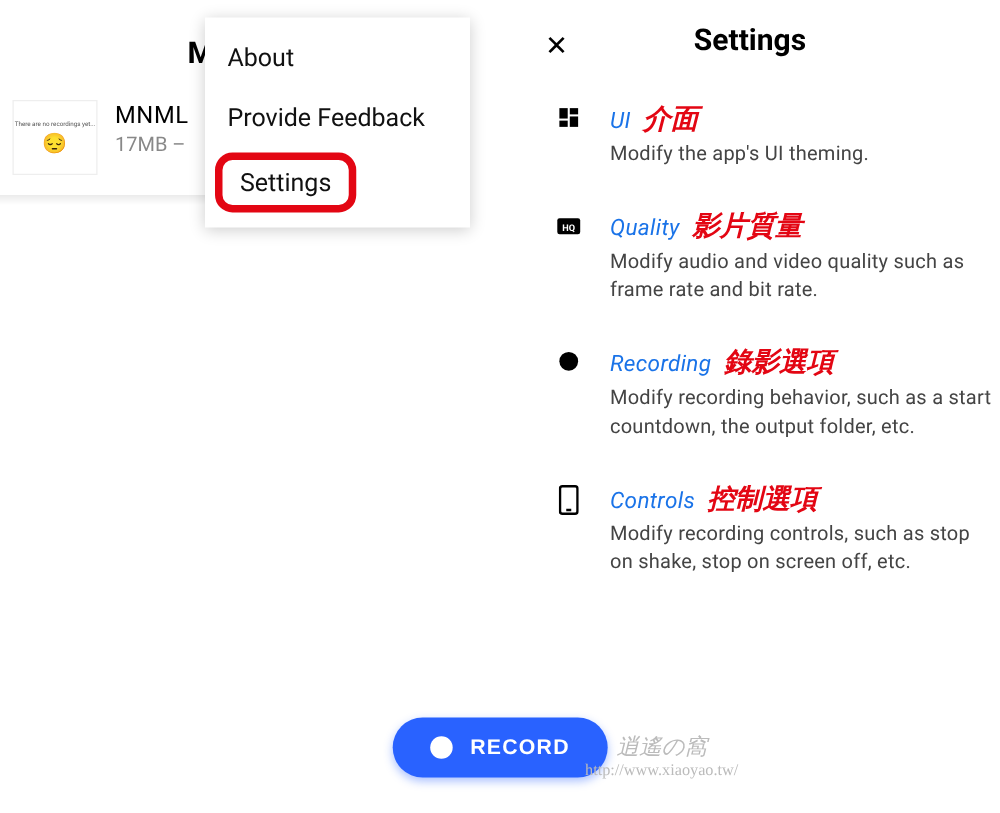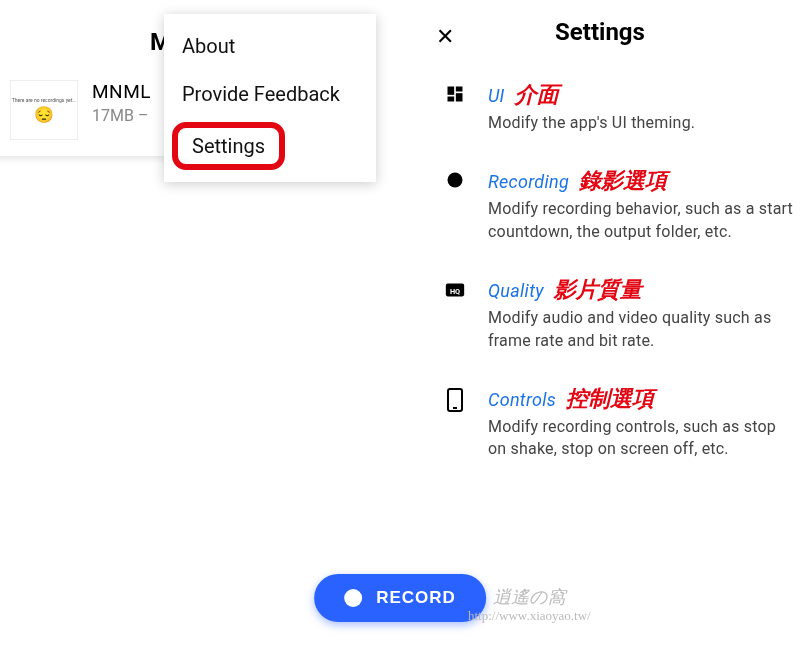--- a/index.html
+++ b/index.html
@@ -242,51 +242,51 @@
       <div class="section-title-row">
         <span class="section-title">UI</span>
         <span class="section-hanzi">介面</span>
       </div>
       <div class="section-desc">Modify the app's UI theming.</div>
     </div>
   </div>
 
   <div class="section">
     <div class="section-icon">
+      <svg width="22" height="22" viewBox="0 0 24 24" fill="#000">
+          <rect x="2" y="5" width="20" height="14" rx="2"></rect>
+          <text x="12" y="16" font-size="8" fill="#fff" text-anchor="middle" font-weight="700">HQ</text>
+        </svg>
+    </div>
+    <div class="section-text">
+      <div class="section-title-row">
+        <span class="section-title">Quality</span>
+        <span class="section-hanzi">影片質量</span>
+      </div>
+      <div class="section-desc">Modify audio and video quality such as frame rate and bit rate.</div>
+    </div>
+  </div>
+
+  <div class="section">
+    <div class="section-icon">
       <svg width="20" height="20" viewBox="0 0 24 24" fill="#000">
           <circle cx="12" cy="12" r="9"></circle>
         </svg>
     </div>
     <div class="section-text">
       <div class="section-title-row">
         <span class="section-title">Recording</span>
         <span class="section-hanzi">錄影選項</span>
       </div>
       <div class="section-desc">Modify recording behavior, such as a start countdown, the output folder, etc.</div>
     </div>
   </div>
 
   <div class="section">
     <div class="section-icon">
-      <svg width="22" height="22" viewBox="0 0 24 24" fill="#000">
-          <rect x="2" y="5" width="20" height="14" rx="2"></rect>
-          <text x="12" y="16" font-size="8" fill="#fff" text-anchor="middle" font-weight="700">HQ</text>
-        </svg>
-    </div>
-    <div class="section-text">
-      <div class="section-title-row">
-        <span class="section-title">Quality</span>
-        <span class="section-hanzi">影片質量</span>
-      </div>
-      <div class="section-desc">Modify audio and video quality such as frame rate and bit rate.</div>
-    </div>
-  </div>
-
-  <div class="section">
-    <div class="section-icon">
       <svg width="16" height="24" viewBox="0 0 16 24" fill="none" stroke="#000" stroke-width="2">
           <rect x="1" y="1" width="14" height="22" rx="2"></rect>
           <line x1="6" y1="20" x2="10" y2="20"></line>
         </svg>
     </div>
     <div class="section-text">
       <div class="section-title-row">
         <span class="section-title">Controls</span>
         <span class="section-hanzi">控制選項</span>
       </div>

